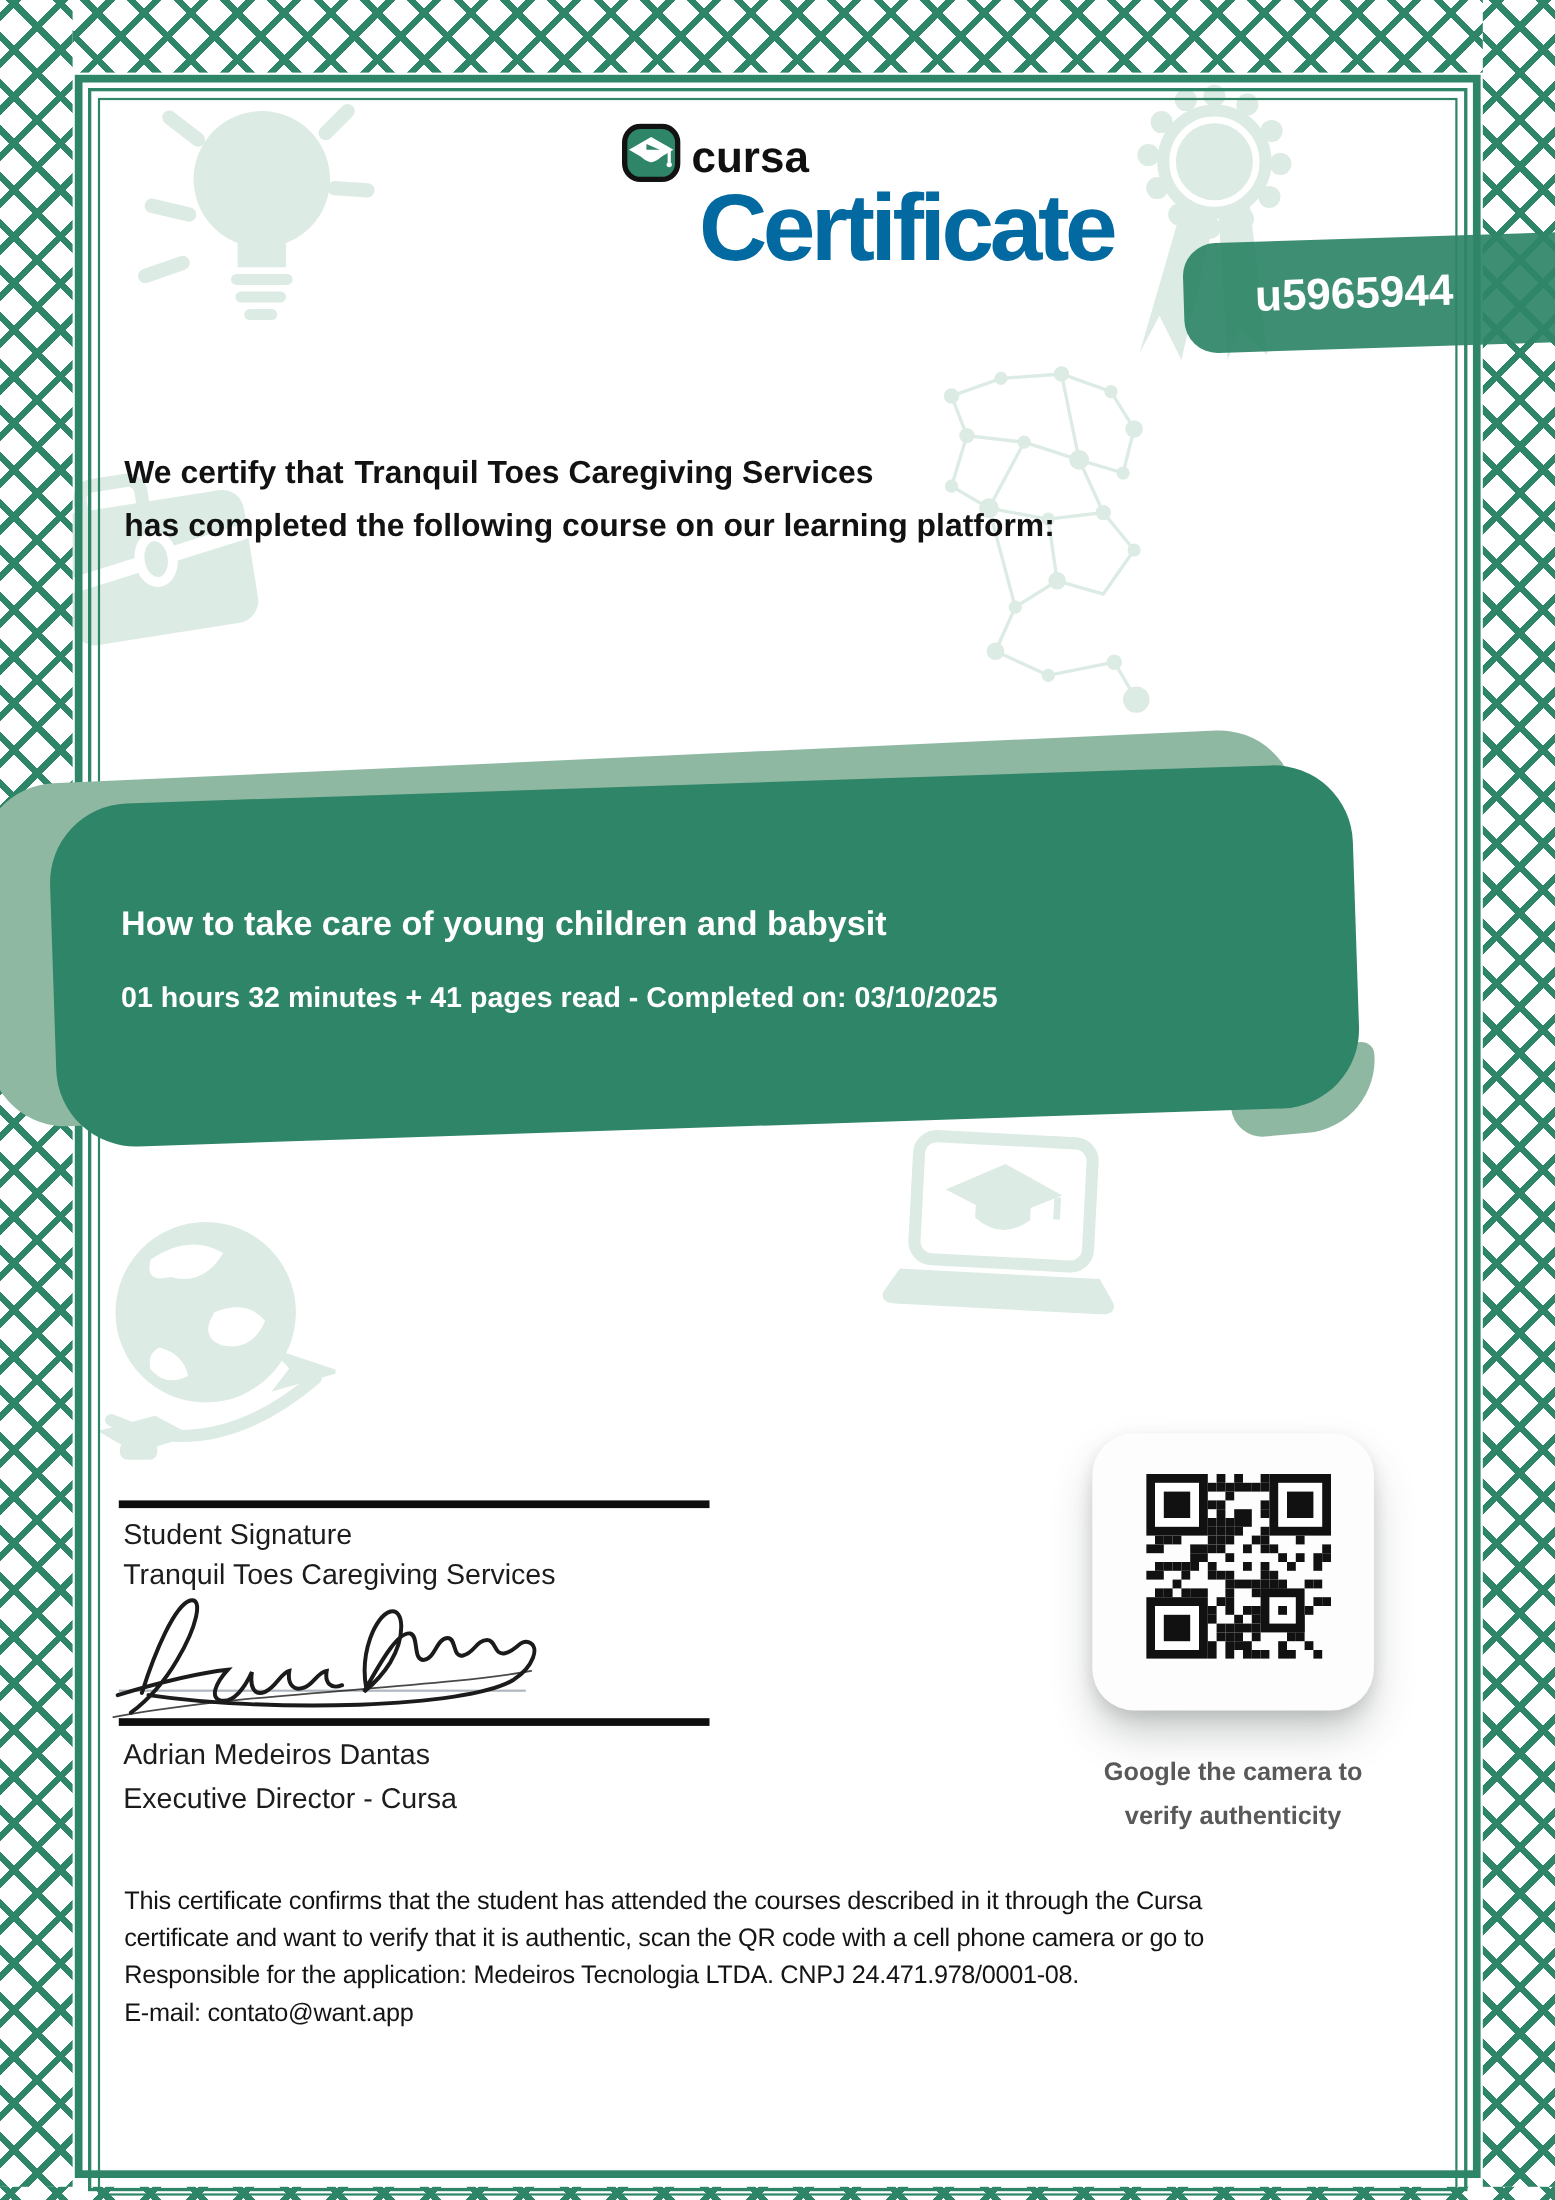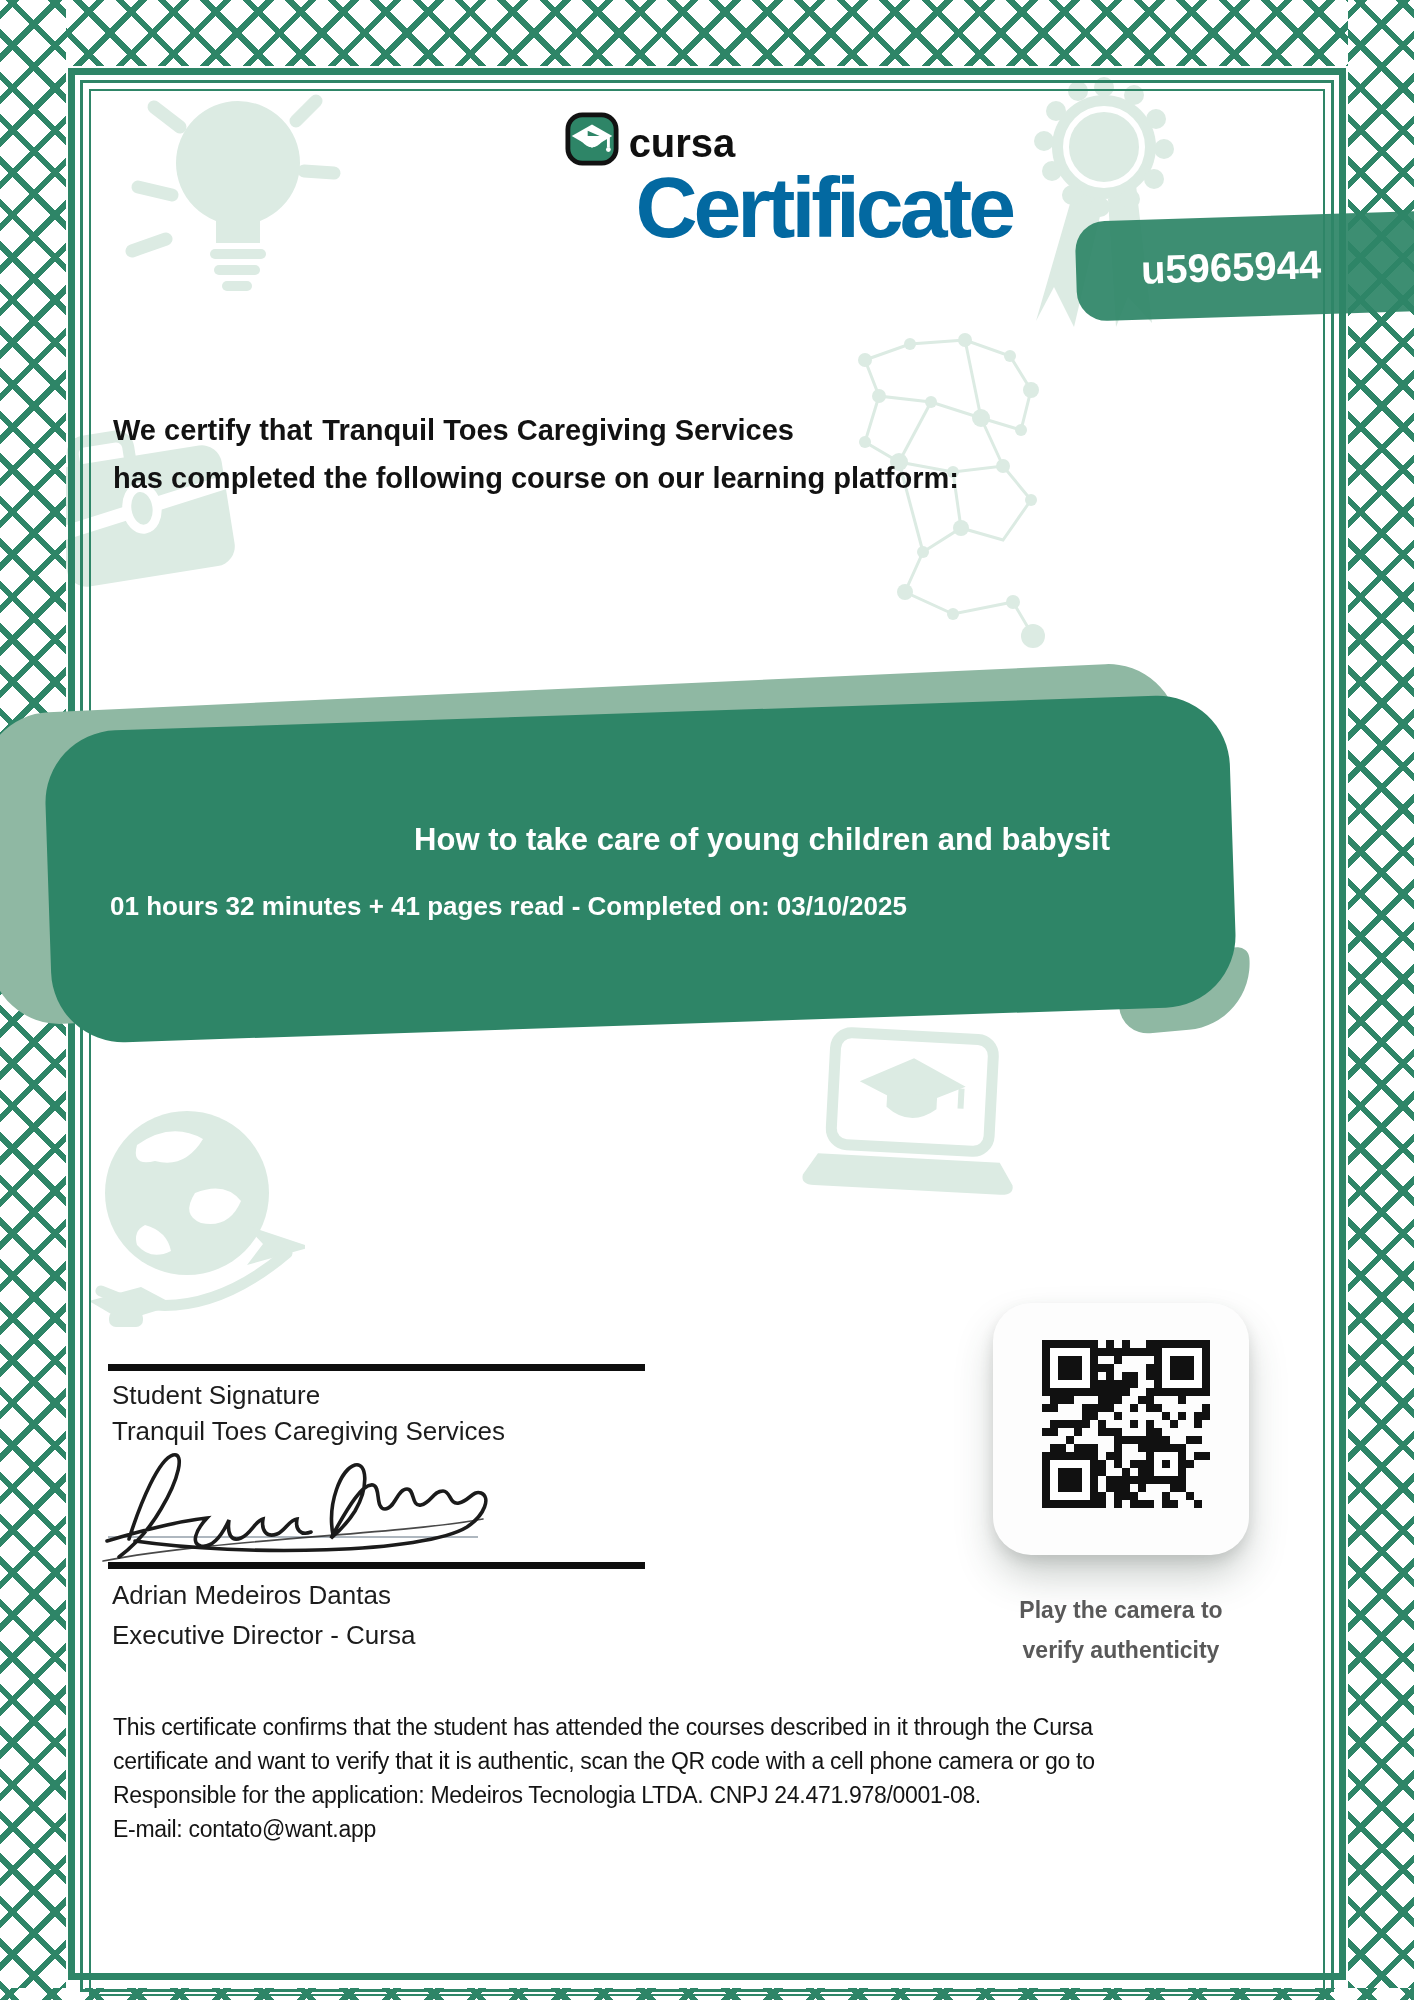--- a/index.html
+++ b/index.html
@@ -42,21 +42,21 @@
   .certify .name{font-weight:800;margin-left:10px;}
 
   
   .banner-sage{position:absolute;left:-15px;top:688px;width:1198px;height:312px;z-index:3;
                background:var(--sage);border-radius:70px;transform:rotate(-2.6deg);}
   .banner-sage-sliver{position:absolute;left:1118px;top:952px;width:134px;height:78px;z-index:3;
                background:var(--sage);border-radius:12px 12px 70px 30px;transform:rotate(-5deg);}
   .banner-dark{position:absolute;left:48px;top:713px;width:1185px;height:312px;z-index:4;
                background:var(--primary_green);border-radius:72px;transform:rotate(-1.9deg);}
   .course-title{position:absolute;left:110px;top:822px;width:1000px;z-index:5;color:#fff;
-                font-size:31px;font-weight:800;text-align:right;}
+                font-size:31px;font-weight:800;}
   .course-details{position:absolute;left:110px;top:891px;width:1000px;z-index:5;color:#fff;
                   font-size:26px;font-weight:700;}
 
   
   .sig-line{position:absolute;left:108px;width:537px;height:7px;background:#0e0e0e;z-index:5;}
   .sig-line.l1{top:1364px;}
   .sig-line.l2{top:1562px;}
   .sig-thin-line{position:absolute;left:108px;top:1536px;width:370px;height:2px;background:#aeb7bf;z-index:5;}
   .sig-label{position:absolute;left:112px;z-index:5;color:#1c1c1c;font-size:26px;font-weight:500;}
   .sig-svg{position:absolute;left:95px;top:1443px;z-index:5;}
@@ -378,21 +378,21 @@
         <rect x="128" y="16" width="24" height="24" fill="#111"></rect>
         <rect x="0" y="112" width="56" height="56" fill="#111"></rect>
         <rect x="8" y="120" width="40" height="40" fill="#fff"></rect>
         <rect x="16" y="128" width="24" height="24" fill="#111"></rect>
         <rect x="104" y="104" width="40" height="40" fill="#111"></rect>
         <rect x="112" y="112" width="24" height="24" fill="#fff"></rect>
         <rect x="120" y="120" width="8" height="8" fill="#111"></rect>
       </svg>
   </div>
   <div class="qr-caption">
-    <div>Play the camera to</div>
+    <div>Google the camera to</div>
     <div>verify authenticity</div>
   </div>
 
   <div class="footer">
     <div>This certificate confirms that the student has attended the courses described in it through the Cursa</div>
     <div>certificate and want to verify that it is authentic, scan the QR code with a cell phone camera or go to</div>
     <div>Responsible for the application: Medeiros Tecnologia LTDA. CNPJ 24.471.978/0001-08.</div>
     <div>E-mail: contato@want.app</div>
   </div>
 

